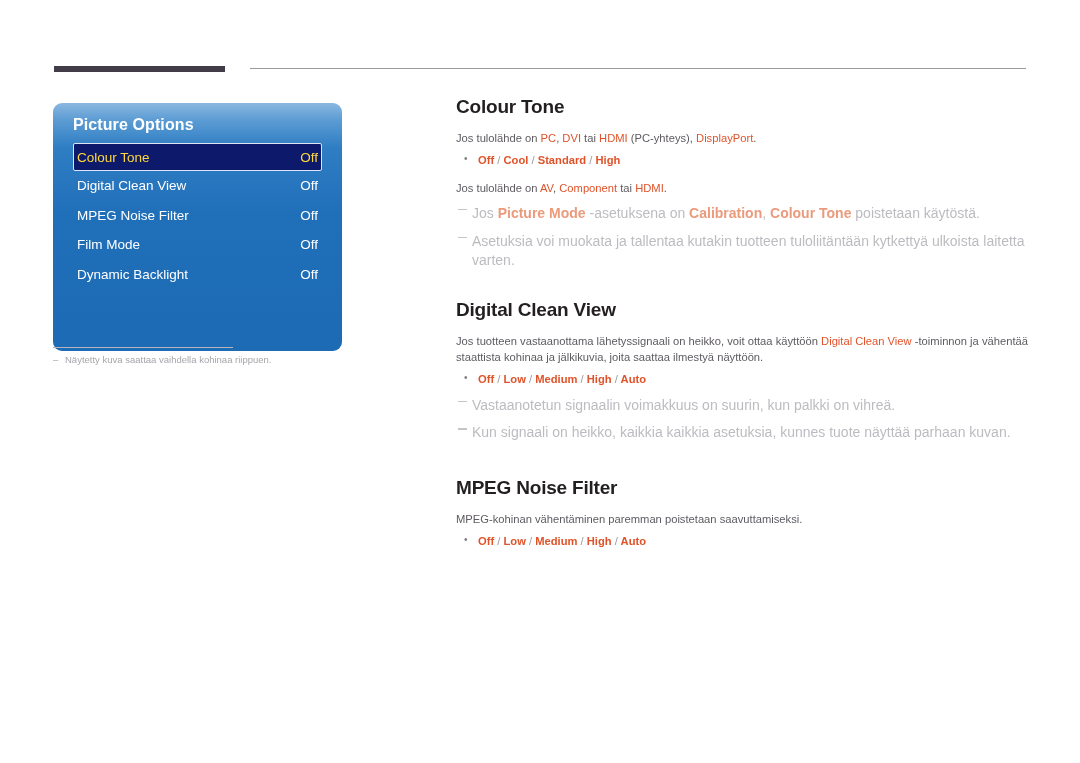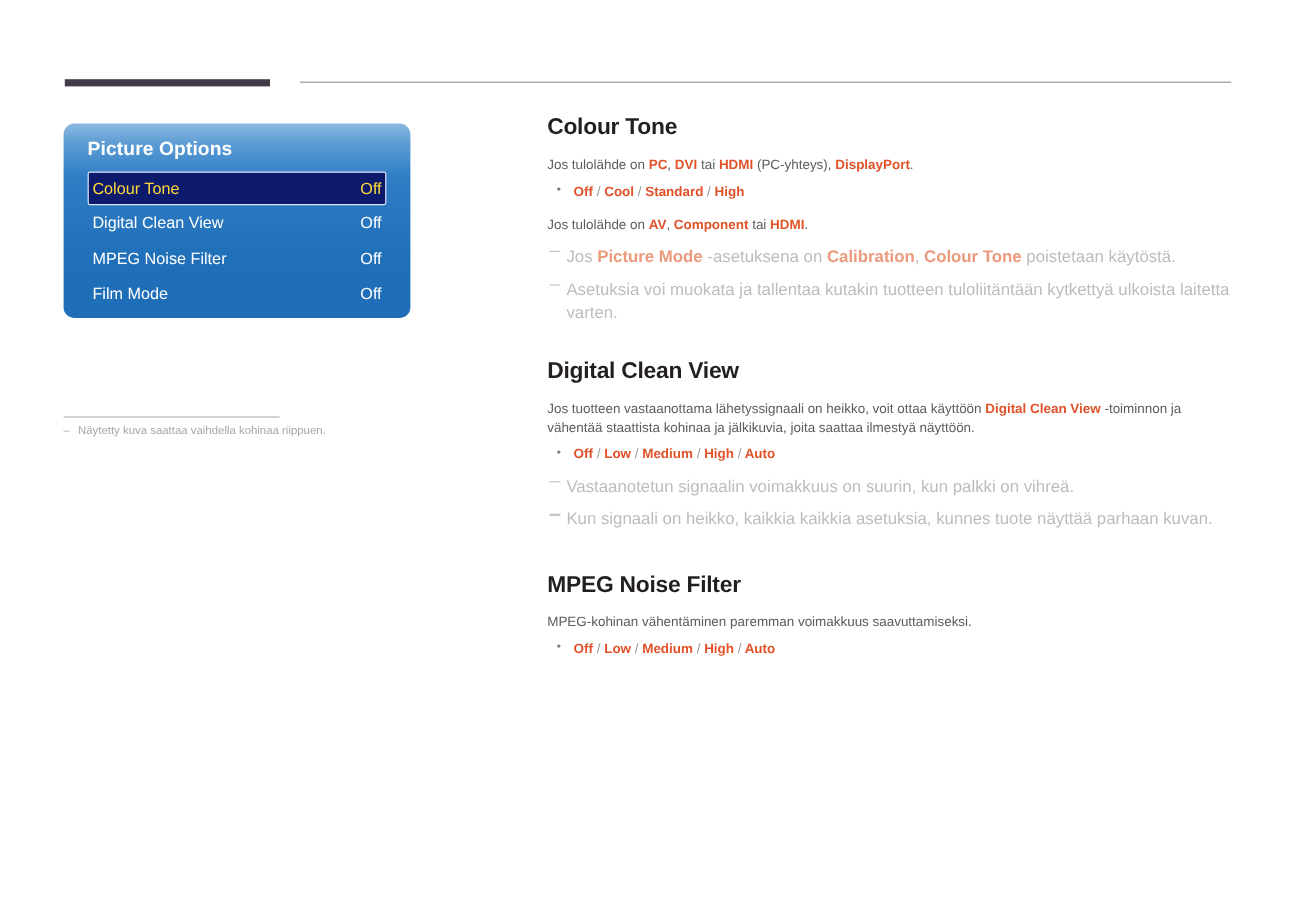--- a/index.html
+++ b/index.html
@@ -34,21 +34,21 @@
     height: 1px;
     background: #9a9a9e;
   }
 
   
   .osd-panel {
     position: absolute;
     left: 53px;
     top: 103px;
     width: 289px;
-    height: 162px;
+    height: 248px;
     border-radius: 9px;
     background: linear-gradient(to bottom,
                 #8bb8e0 0px,
                 #5e9dd4 16px,
                 #2f7ec4 44px,
                 #206fb9 110px,
                 #1d6bb5 229px);
     box-shadow: 0 0 0 1px rgba(255,255,255,0.0);
   }
   .osd-title {
@@ -140,21 +140,21 @@
     line-height: 1.2;
   }
   .sec-body {
     margin: 11px 0 0 0;
     font-size: 11.2px;
     line-height: 1.45;
     color: #5d5a60;
   }
   .sec-body .hl {
     color: #e0532a;
-    font-weight: 700;
+    font-weight: 400;
   }
   .bullet-line {
     margin: 7px 0 0 0;
     font-size: 11.2px;
     line-height: 1.4;
     color: #e0532a;
     font-weight: 700;
     padding-left: 22px;
     position: relative;
   }
@@ -250,17 +250,17 @@
     <p class="sec-body"><span>Jos tuotteen vastaanottama lähetyssignaali on heikko, voit ottaa käyttöön </span><span class="hl">Digital Clean View</span><span> -toiminnon ja vähentää staattista kohinaa ja jälkikuvia, joita saattaa ilmestyä näyttöön.</span></p>
     <p class="bullet-line"><span>Off </span><span class="sep">/</span><span> Low </span><span class="sep">/</span><span> Medium </span><span class="sep">/</span><span> High </span><span class="sep">/</span><span> Auto </span></p>
     <p class="note"><span>Vastaanotetun signaalin voimakkuus on suurin, kun palkki on vihreä.</span></p>
     <p class="note"><span>Kun signaali on heikko, kaikkia kaikkia asetuksia, kunnes tuote näyttää parhaan kuvan.</span></p>
   </div>
 
   <div class="sp-34"></div>
 
   <div class="section">
     <h2 class="sec-title">MPEG Noise Filter</h2>
-    <p class="sec-body"><span>MPEG-kohinan vähentäminen paremman voimakkuus saavuttamiseksi.</span></p>
+    <p class="sec-body"><span>MPEG-kohinan vähentäminen paremman poistetaan saavuttamiseksi.</span></p>
     <p class="bullet-line"><span>Off </span><span class="sep">/</span><span> Low </span><span class="sep">/</span><span> Medium </span><span class="sep">/</span><span> High </span><span class="sep">/</span><span> Auto </span></p>
   </div>
 
 </div>
 
 </body></html>

